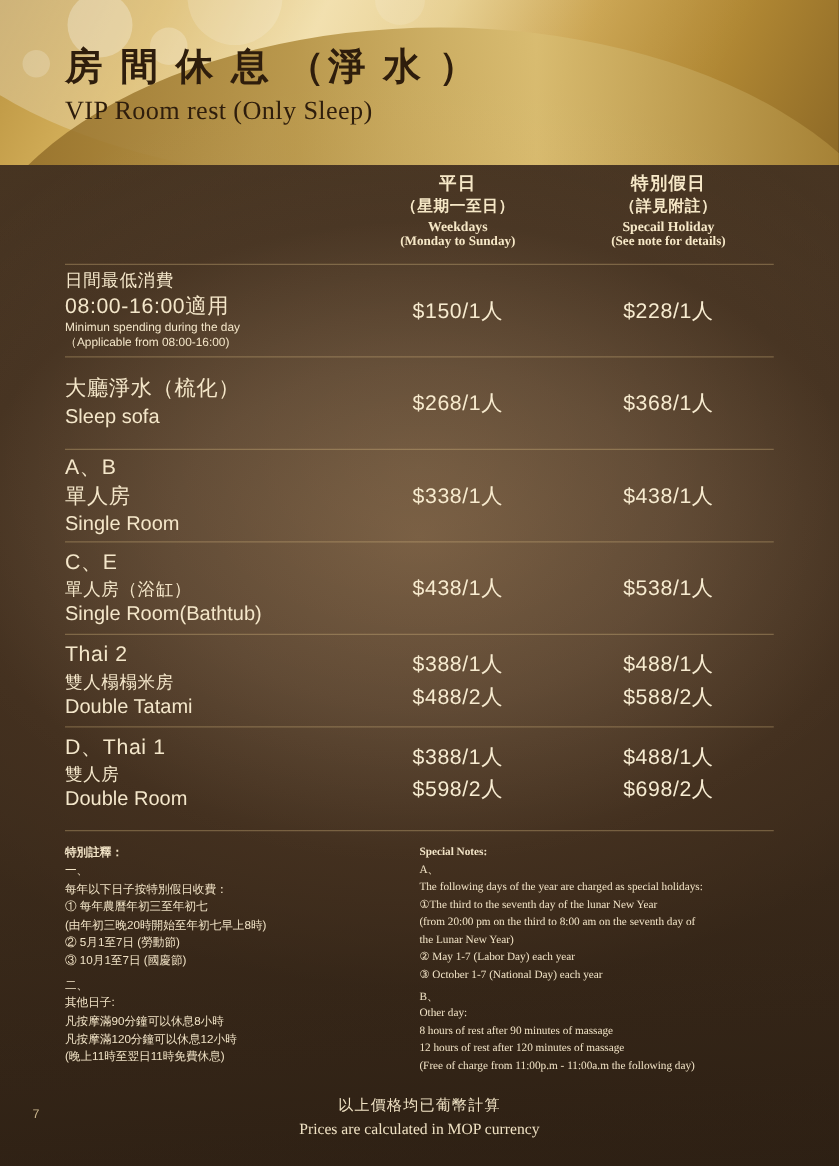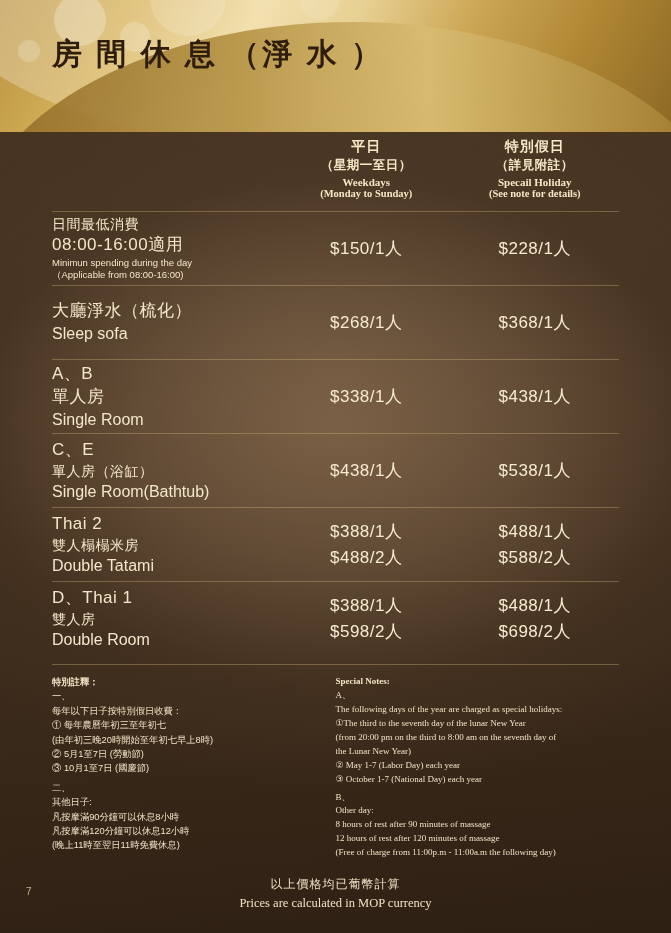--- a/index.html
+++ b/index.html
@@ -120,20 +120,21 @@
 <div class="page">
 
   <div class="header">
     <span class="bokeh b1"></span>
     <span class="bokeh b2"></span>
     <span class="bokeh b3"></span>
     <span class="bokeh b4"></span>
     <span class="bokeh b5"></span>
     <div class="title-wrap">
       <div class="title-cn">房 間 休 息 （淨 水 ）</div>
+      <div class="title-en">VIP Room rest (Only Sleep)</div>
     </div>
   </div>
 
   <div class="table-area">
 
     <div class="col-head">
       <div class="ch-spacer"></div>
       <div class="ch">
         <div class="l1">平日</div>
         <div class="l2">（星期一至日）</div>

